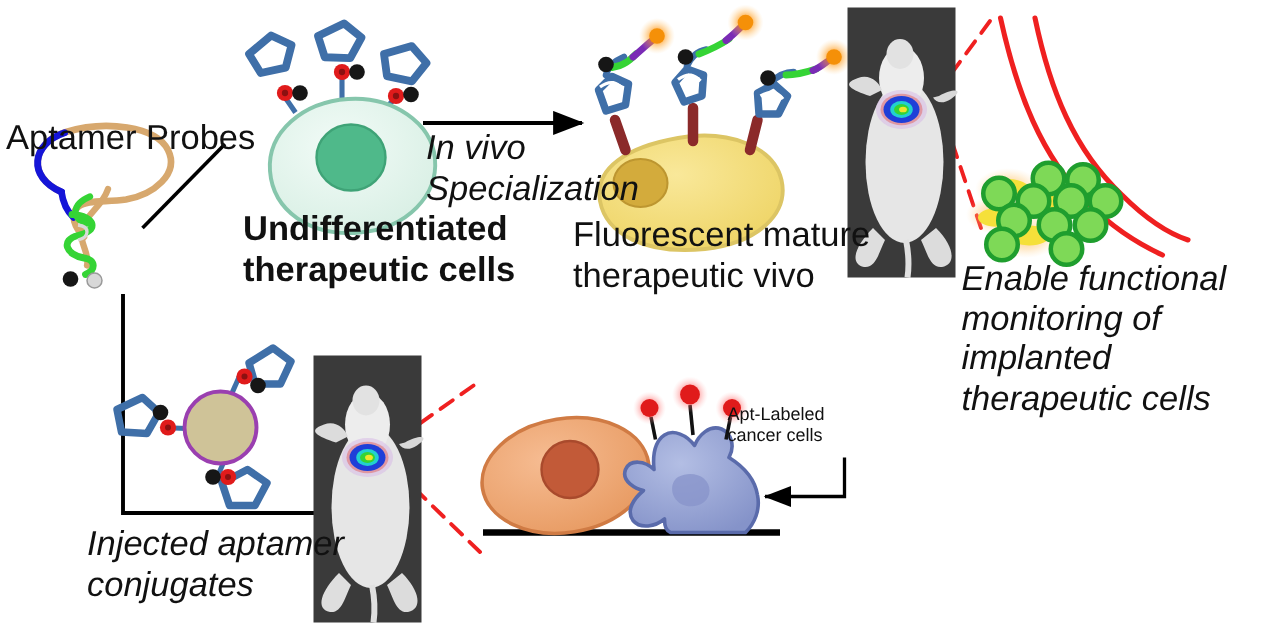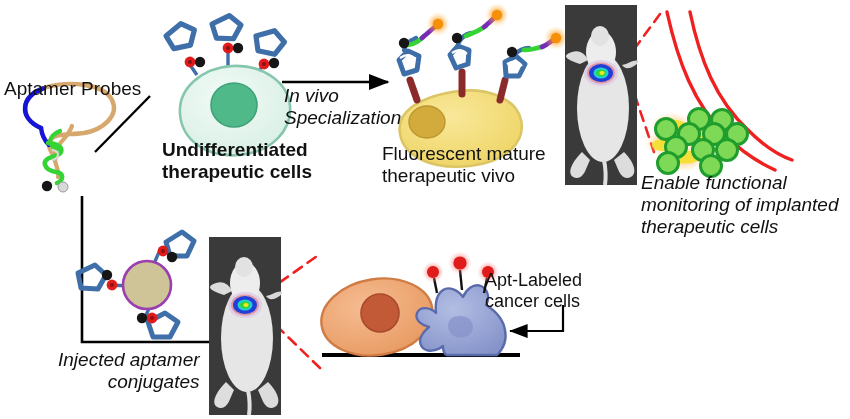--- a/index.html
+++ b/index.html
@@ -6,22 +6,22 @@
   html,body{margin:0;padding:0;background:#ffffff;}
   body{
     width:850px;height:419px;position:relative;overflow:hidden;
     font-family:"Liberation Sans", sans-serif;
     color:#111111;
   }
   #figure{position:absolute;left:0;top:0;width:850px;height:419px;}
   .lbl{position:absolute;font-family:"Liberation Sans",sans-serif;color:#111;
        line-height:1.16;white-space:pre-line;font-weight:400;}
   .ital{font-style:italic;font-weight:400;}
-  .big{font-size:19px;}
-  .med{font-size:18px;}
+  .big{font-size:23px;}
+  .med{font-size:12px;}
   svg{display:block;}
 </style>
 </head>
 <body>
 
 <div id="figure">
 
   <svg width="850" height="419" viewBox="0 0 850 419">
     <defs>
       <radialGradient id="glowOrange" cx="50%" cy="50%" r="50%">
@@ -313,21 +313,21 @@
   <div class="lbl big ital" style="left:284px; top:85px;">In vivo
 Specialization</div>
 
   <div class="lbl big" style="left:382px; top:143px;">Fluorescent mature
 therapeutic vivo</div>
 
   <div class="lbl big" style="left:641px; top:172px;font-style:italic;">Enable functional
 monitoring of implanted
 therapeutic cells</div>
 
-  <div class="lbl big ital" style="left:58px; top:349px;text-align:right;">Injected aptamer
+  <div class="lbl big ital" style="left:58px; top:349px;">Injected aptamer
 conjugates</div>
 
 
   <div class="lbl med" style="left:485px; top:270px;">Apt-Labeled
 cancer cells</div>
 
 
 </div>
 
 </body></html>

